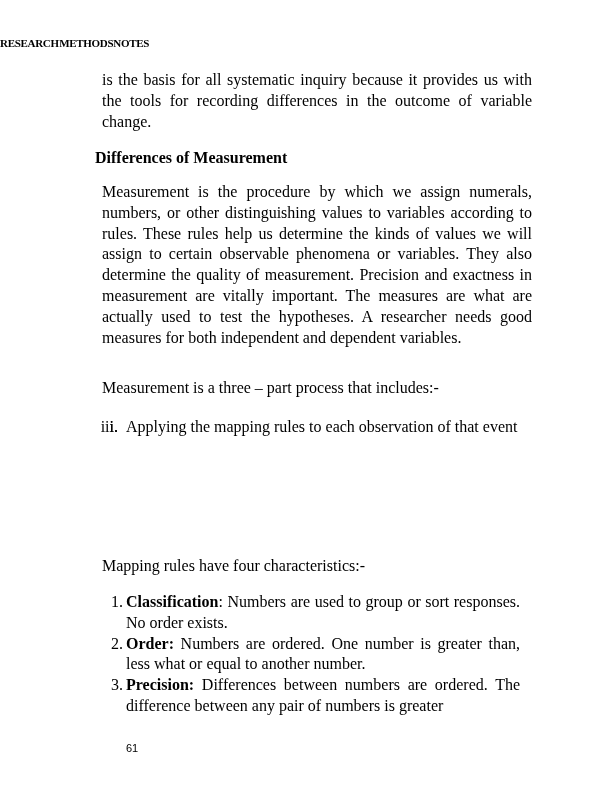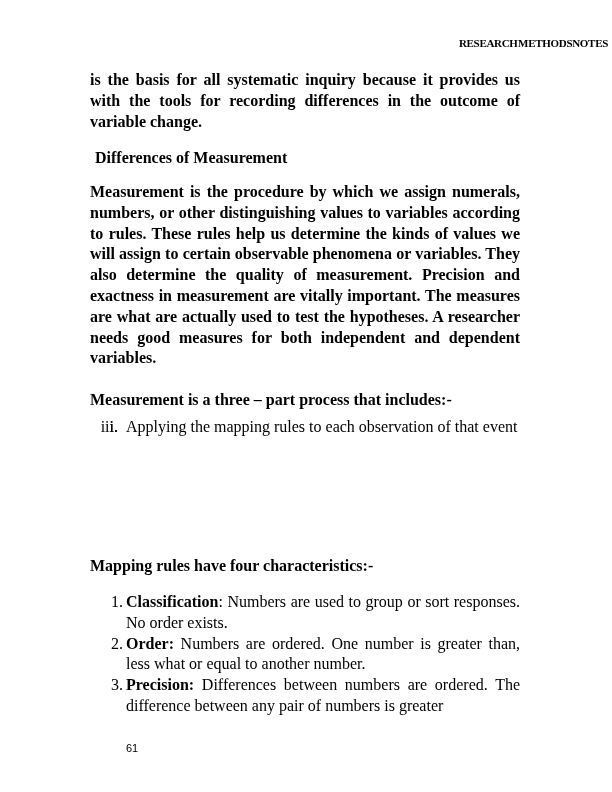--- a/index.html
+++ b/index.html
@@ -13,49 +13,48 @@
       position: relative;
       overflow: hidden;
       font-family: "Liberation Serif", "DejaVu Serif", serif;
       color: #000;
     }
     .header {
       position: absolute;
       top: 37px;
       left: 0;
       width: 608px;
-      text-align: right;
+      text-align: left;
       font-size: 11px;
       font-weight: bold;
       letter-spacing: -0.3px;
       word-spacing: -2px;
     }
     .content {
       position: absolute;
       left: 90px;
       top: 70px;
       width: 430px;
       font-size: 16px;
       line-height: 20.8px;
     }
     .para {
-      margin: 0 0 0 0;
+      margin: 0 0 0 12px;
       text-align: justify;
-      font-weight: bold;
     }
     .p-intro { position: absolute; top: 0; left: 0; width: 430px; }
     .heading {
       position: absolute;
       top: 78px;
       left: 5px;
       font-weight: bold;
       font-size: 16px;
     }
     .p-def { position: absolute; top: 112px; left: 0; width: 430px; }
-    .p-three { position: absolute; top: 320px; left: 0; width: 430px; }
+    .p-three { position: absolute; top: 308px; left: 0; width: 430px; }
     .roman-list {
       position: absolute;
       top: 347px;
       left: 0;
       width: 430px;
       margin: 0;
       padding: 0;
       list-style: none;
     }
     .roman-list li {

